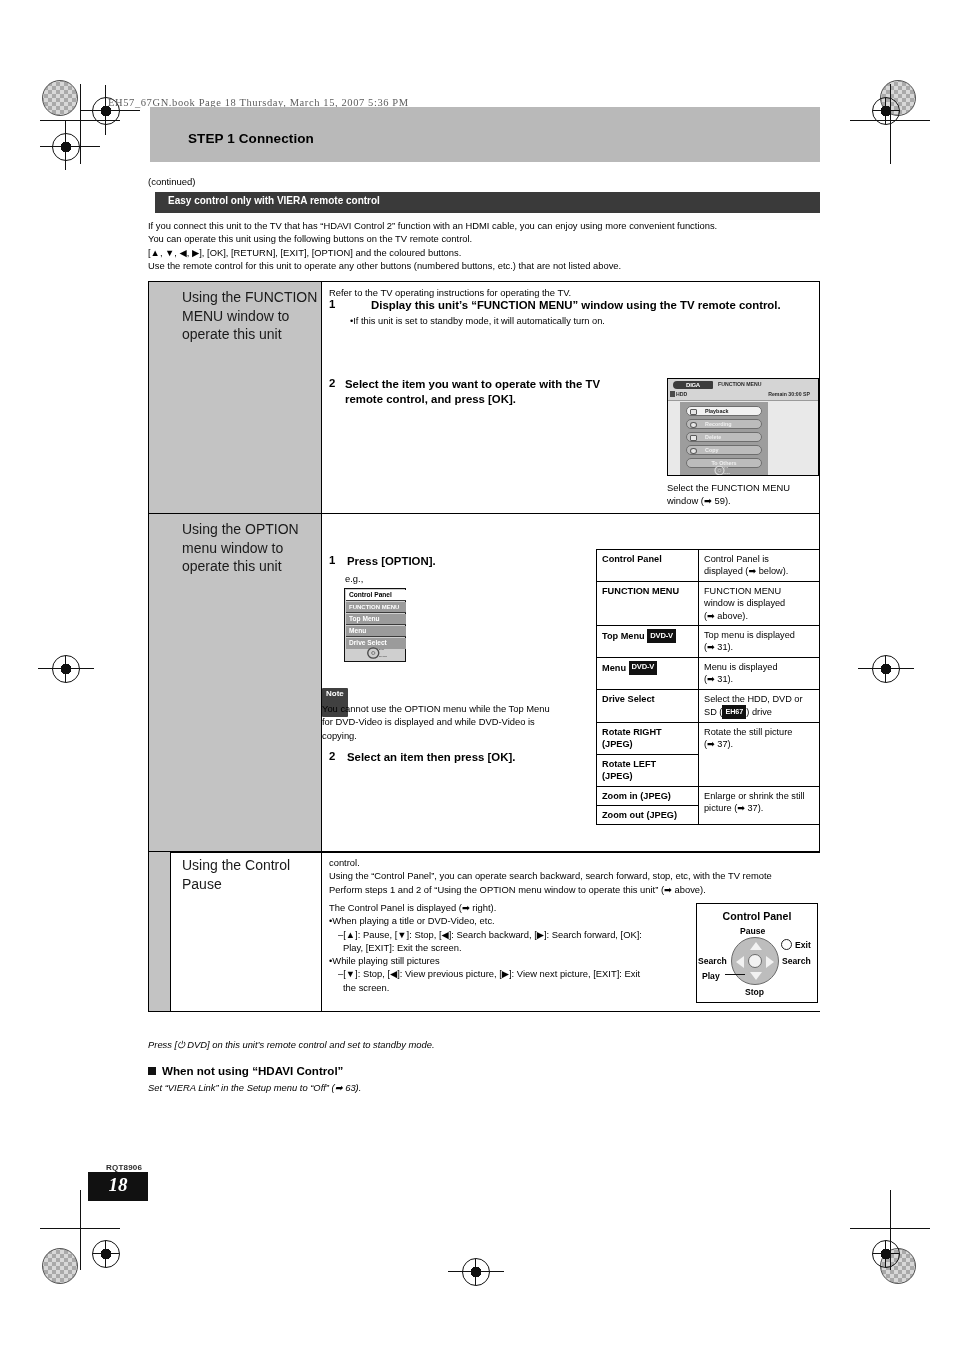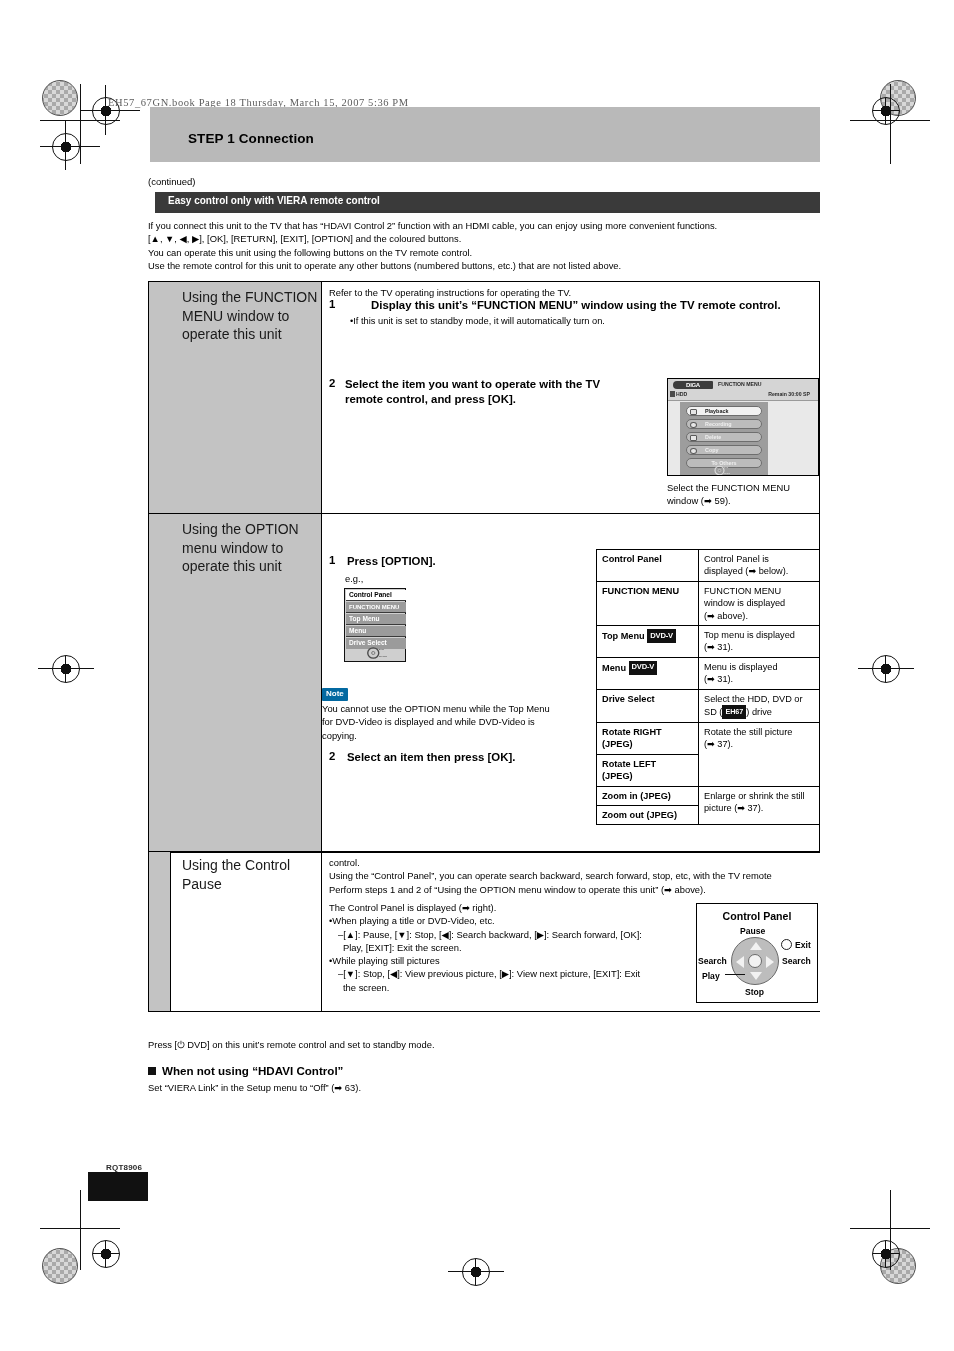--- a/index.html
+++ b/index.html
@@ -233,23 +233,23 @@
     color: #ffffff; line-height: 10px; padding-left: 3px;
     white-space: nowrap;
   }
   .opt-row.sel { background:#ffffff; color:#000; }
   .opt-disc { position:absolute; left:20px; top:57px; width:22px; height:14px; }
 
   
   .notebadge {
     position: absolute;
     left: 322px; top: 688px;
-    background: #0369a1; color: #fff;
+    background: #404040; color: #fff;
     font-size: 8px; font-weight: bold;
-    padding: 1px 4px 3px 4px;
+    padding: 1px 4px 19px 4px;
     border-radius: 1px;
   }
 
   
   .opttable {
     position: absolute;
     left: 596px; top: 549px;
     width: 224px;
     border: 1px solid #000;
     border-collapse: collapse;
@@ -328,20 +328,21 @@
   }
   .sq {
     display:inline-block;
     width:8px; height:8px; background:#111;
     margin-right: 6px;
   }
   .sqbody {
     position: absolute;
     font-size: 9.4px; line-height: 13px;
     white-space: nowrap;
+    font-style: italic;
   }
 
   
   .rqt {
     position: absolute;
     left: 106px; top: 1163px;
     font-size: 8px; font-weight: bold;
     color: #2b2b2b; letter-spacing: 0.2px;
   }
   .pagebox {
@@ -353,21 +354,20 @@
   .pagenum {
     position: absolute;
     left: 88px; top: 1174px;
     width: 60px;
     text-align: center;
     color: #fff;
     font-family: "Liberation Serif", serif;
     font-style: italic;
     font-size: 19px;
     font-weight: bold;
-    margin-top: 26px;
   }
 </style>
 </head>
 <body>
 
 <div class="page">
 
   <div class="regmark big" style="left:42px; top:80px;"></div>
   <div class="regmark" style="left:92px; top:97px;"></div>
   <div class="regmark" style="left:52px; top:133px;"></div>
@@ -407,22 +407,22 @@
   <div class="steptitle">STEP 1  Connection</div>
 
   <div class="continued">(continued)</div>
 
   <div class="blackbar"></div>
   <div class="blackbar-accent"></div>
   <div class="blackbar-title">Easy control only with VIERA remote control</div>
 
   <div class="intro">
     <div>If you connect this unit to the TV that has “HDAVI Control 2” function with an HDMI cable, you can enjoy using more convenient functions.</div>
+    <div>You can operate this unit using the following buttons on the TV remote control.</div>
     <div>[▲, ▼, ◀, ▶], [OK], [RETURN], [EXIT], [OPTION] and the coloured buttons.</div>
-    <div>You can operate this unit using the following buttons on the TV remote control.</div>
     <div>Use the remote control for this unit to operate any other buttons (numbered buttons, etc.) that are not listed above.</div>
   </div>
 
   <div class="greycol"></div>
   <div class="mainblock"></div>
 
   <div class="hrule" style="top:513px;"></div>
   <div class="hrule" style="top:851px;"></div>
 
   <div class="vrule" style="left:321px; top:282px; height:231px;"></div>

